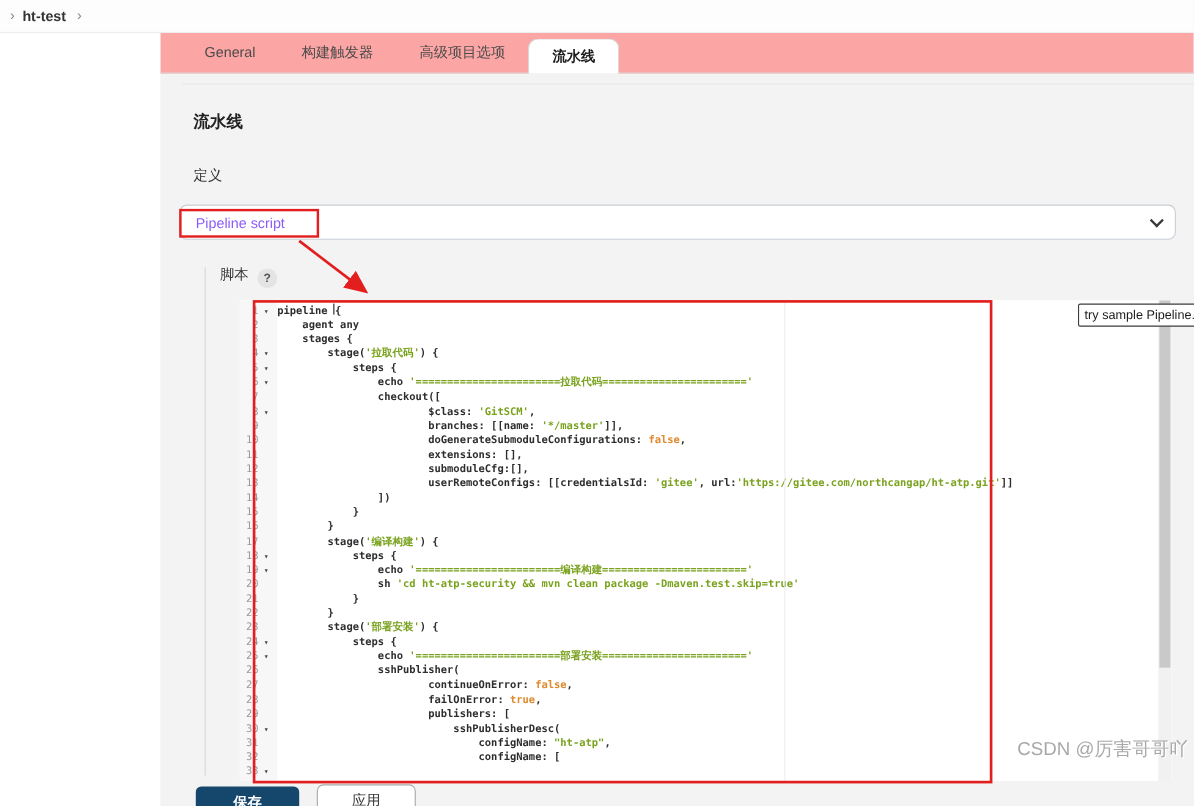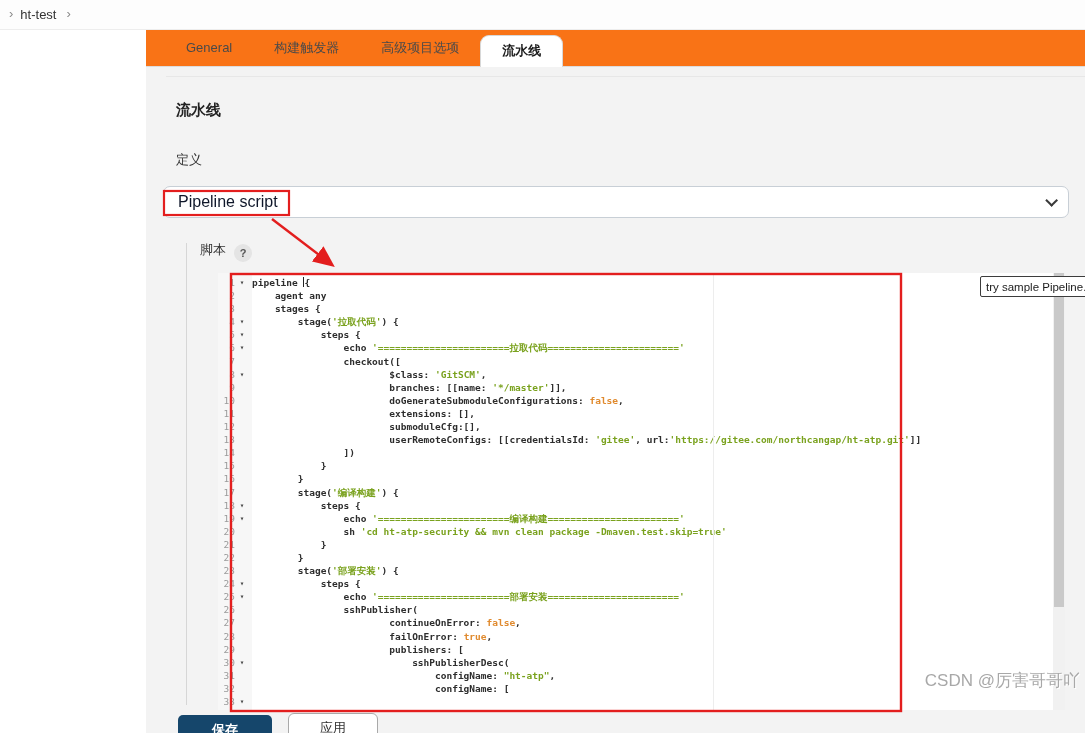--- a/index.html
+++ b/index.html
@@ -4,41 +4,41 @@
 <style>
   * { margin:0; padding:0; box-sizing:border-box; }
   html,body { width:1085px; height:733px; overflow:hidden; background:#f3f3f3;
               font-family:"Liberation Sans", sans-serif; }
   #stage { position:absolute; left:0; top:0; width:1085px; height:733px; }
 
   
   .topbar { position:absolute; left:0; top:0; width:1085px; height:30px; background:#fdfdfd;
             border-bottom:1px solid #ededed; display:flex; align-items:center; padding-left:9px; }
   .crumb-sep { color:#8a8a8a; font-size:13px; margin:0 7px 2px 0; }
-  .crumb { font-size:13px; font-weight:normal; color:#333; margin-right:10px; }
+  .crumb { font-size:13px; font-weight:bold; color:#333; margin-right:10px; }
 
   
   .sidebar { position:absolute; left:0; top:30px; width:146px; height:703px; background:#ffffff; }
   .mainbg  { position:absolute; left:146px; top:30px; width:939px; height:703px; background:#f3f3f3; }
 
   
-  .tabbar { position:absolute; left:146px; top:30px; width:939px; height:37px; background:#f97316;
+  .tabbar { position:absolute; left:146px; top:30px; width:939px; height:37px; background:#fca5a5;
             border-bottom:1px solid #dcdcdc; display:flex; align-items:stretch; padding-left:19px;text-align:right; }
   .tab { padding:0 21px; line-height:36px; font-size:13px; color:#4a4a4a; cursor:pointer; }
   .tab.active { align-self:flex-end; height:32px; line-height:30px; margin-bottom:-1px;
                 background:#fff; border:1px solid #d8d8d8; border-bottom:none;
                 border-radius:9px 9px 0 0; font-weight:bold; color:#1b1b1b; }
   .content-topline { position:absolute; left:166px; top:76px; width:919px; height:1px; background:#e7e7e7; }
 
   
   .page-title { position:absolute; left:176px; top:101px; font-size:15px; font-weight:bold; color:#222; }
   .field-label { position:absolute; left:176px; top:151px; font-size:13px; color:#333; }
   .def-select { position:absolute; left:163px; top:186px; width:906px; height:32px; background:#fff;
                 border:1px solid #c8cfd6; border-radius:7px; display:flex; align-items:center;
-                padding:0 14px; font-size:16px; color:#0f172a; cursor:pointer; }
+                padding:0 14px; font-size:13px; color:#8b5cf6; cursor:pointer; }
   .chev { margin-left:auto; width:9px; height:9px; border-right:2px solid #3a3a3a;
           border-bottom:2px solid #3a3a3a; transform:rotate(45deg) translateY(-3px); }
 
   
   .section-vline { position:absolute; left:186px; top:243px; width:1px; height:462px; background:#d6d6d6; }
   .script-label { position:absolute; left:200px; top:241px; font-size:13px; color:#333; }
   .help-badge { position:absolute; left:234px; top:244px; width:18px; height:18px; border-radius:50%;
                 background:#e4e4e4; color:#555; font-size:11px; font-weight:bold; text-align:center;
                 line-height:18px; cursor:pointer; }
 

